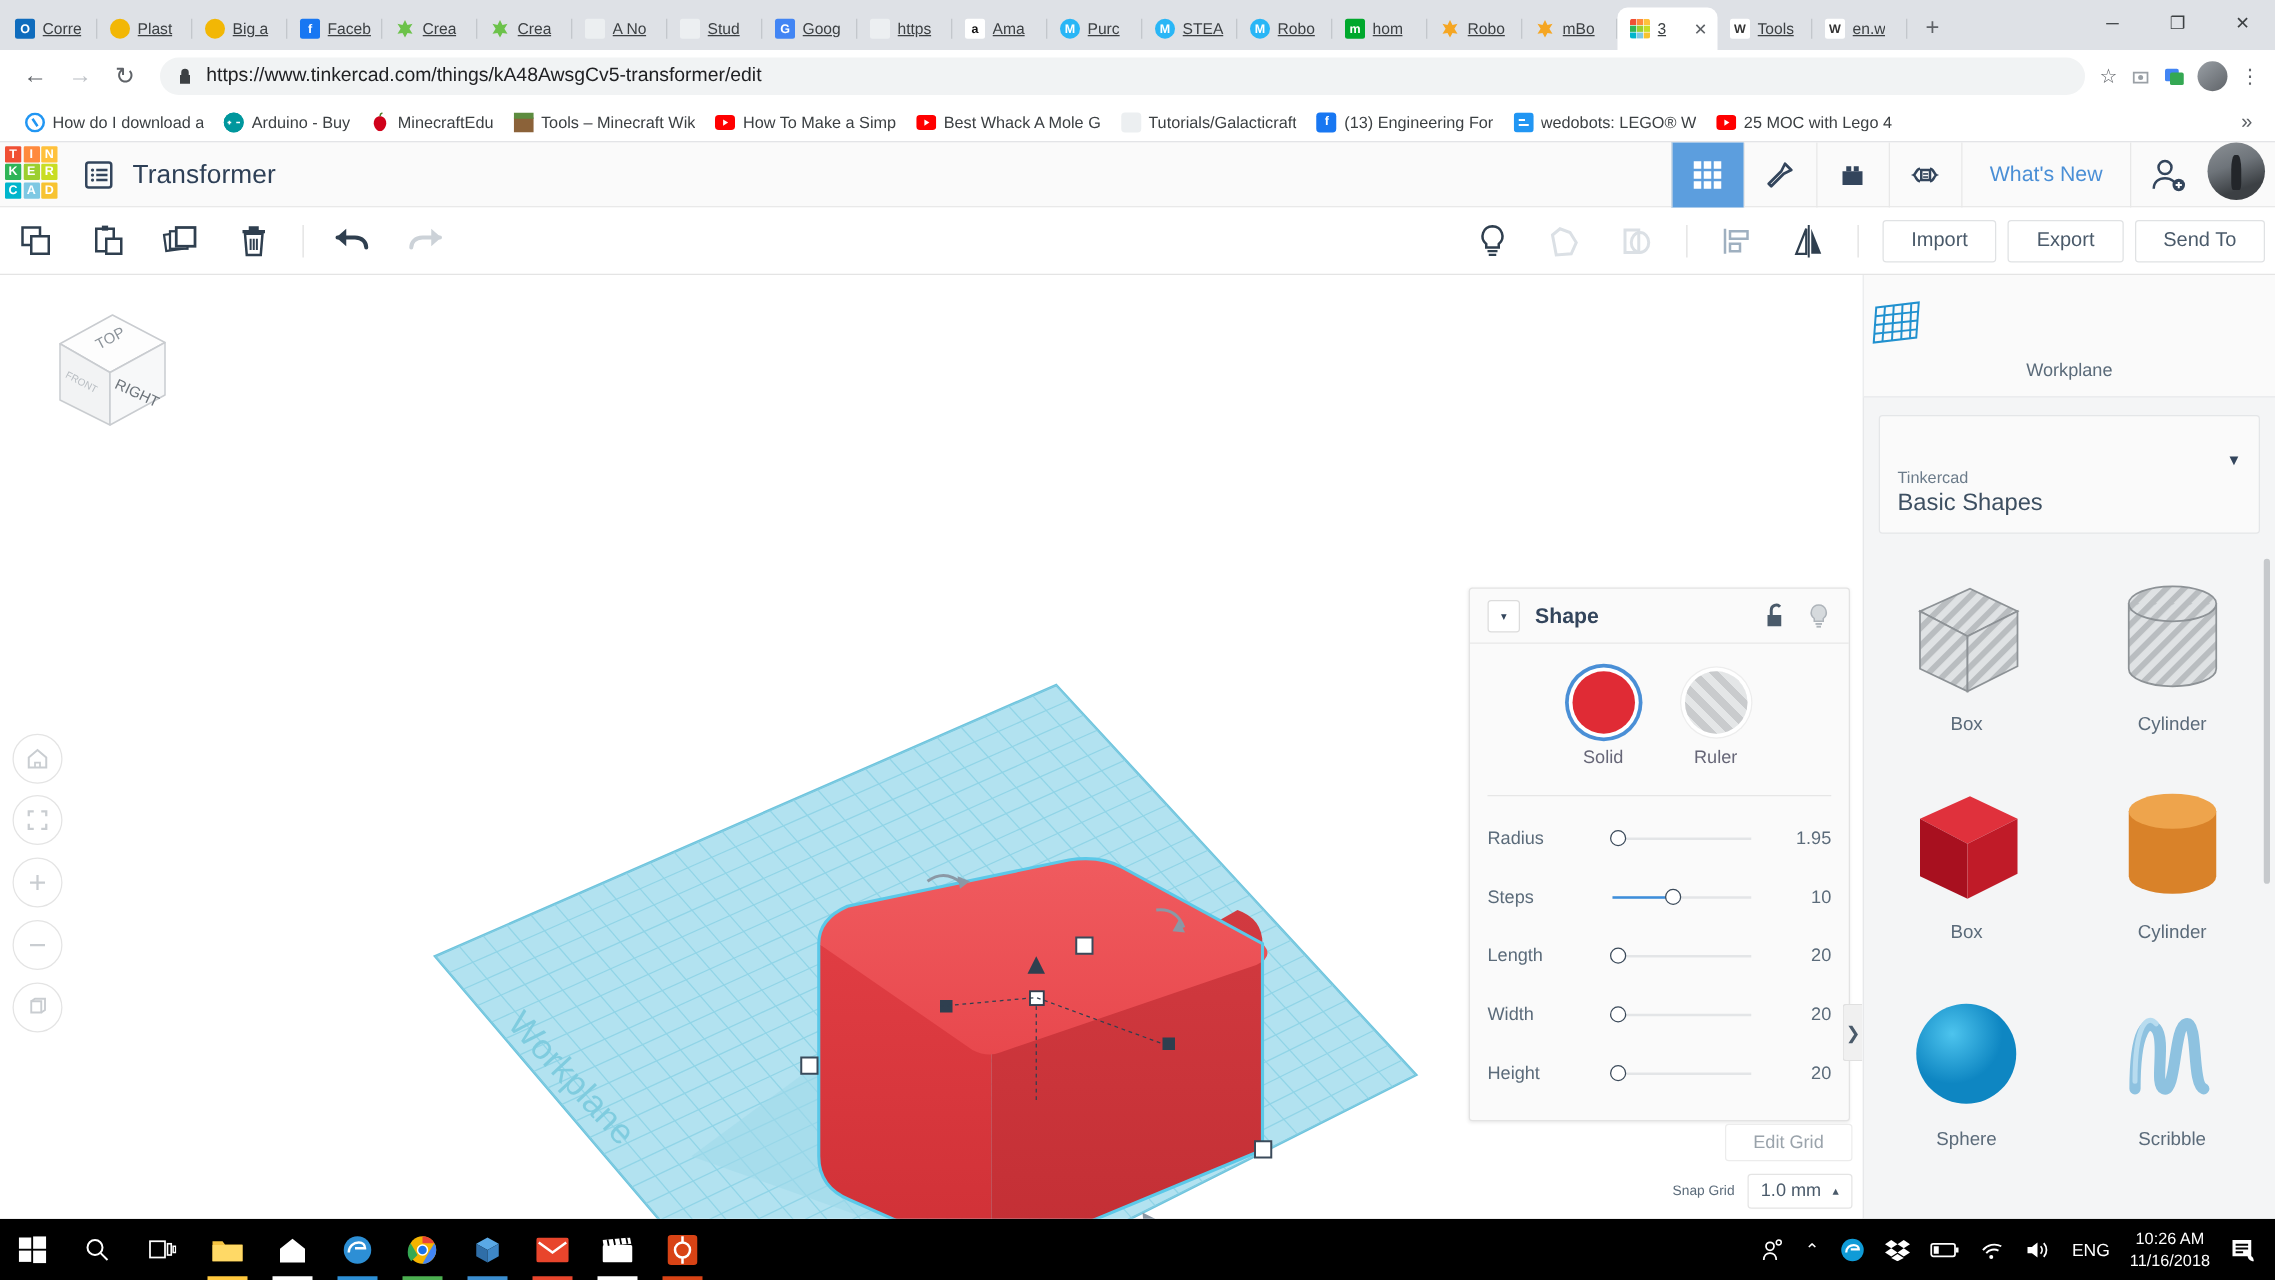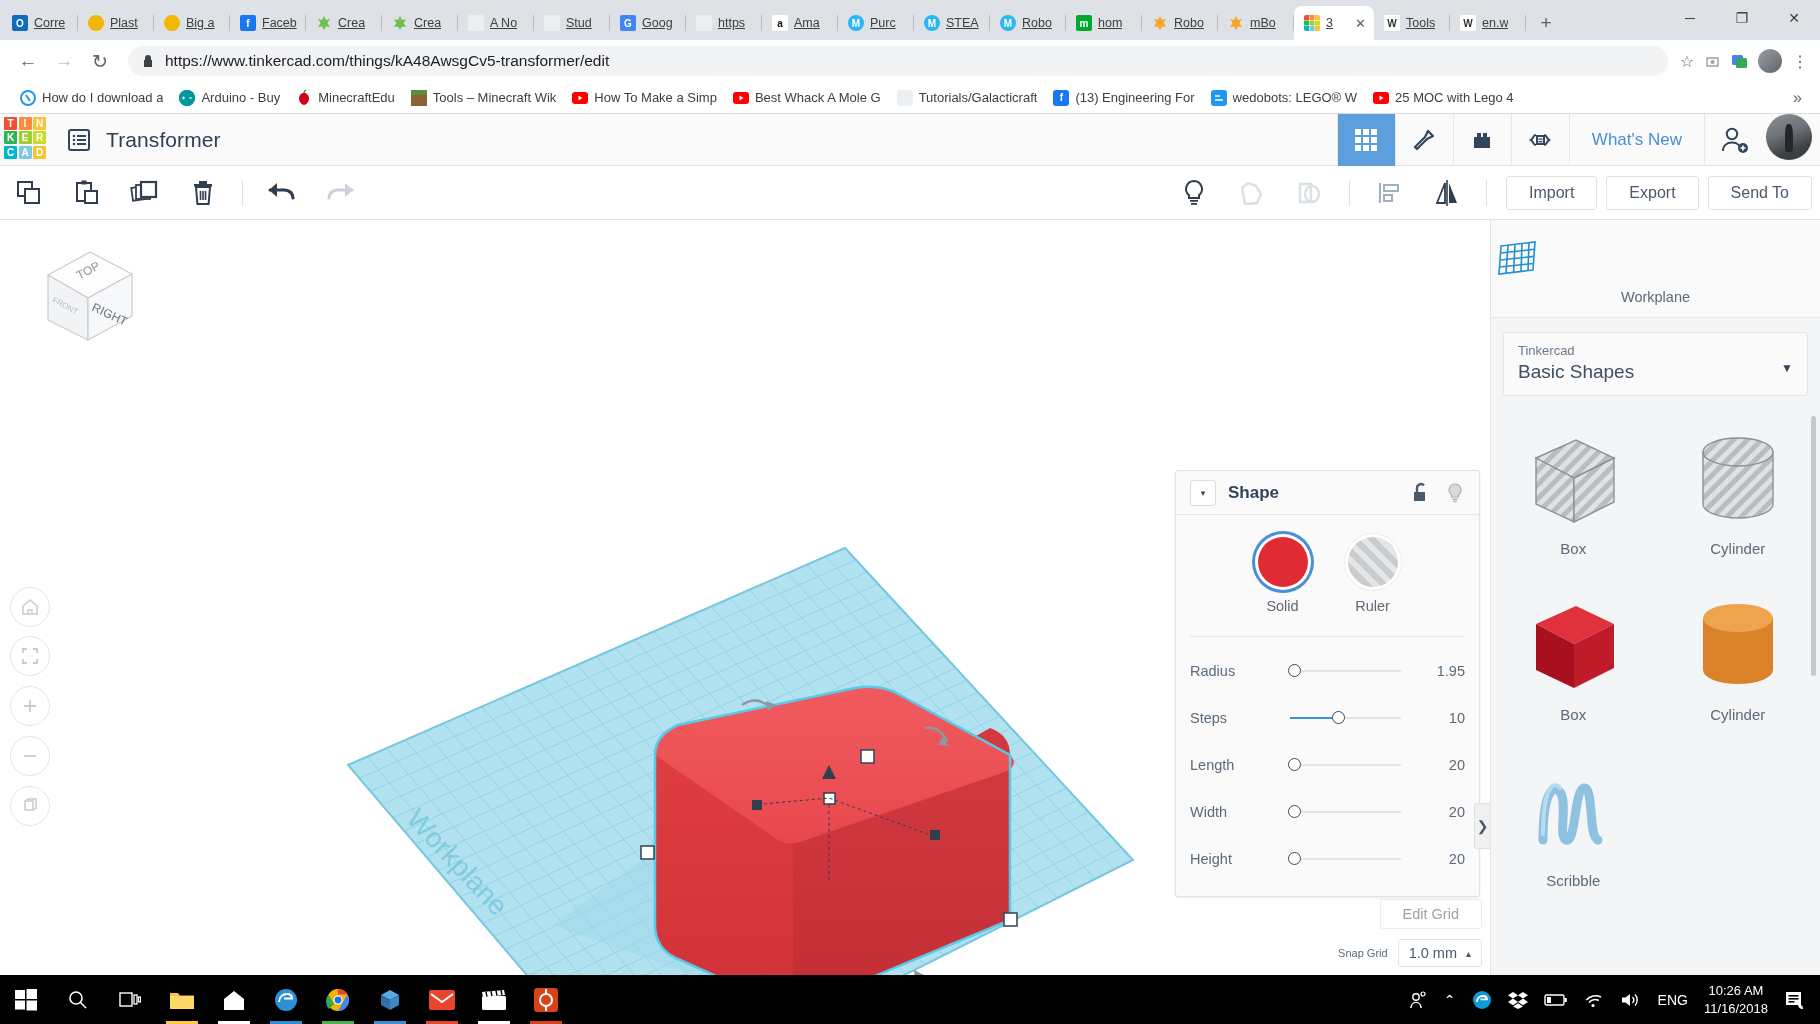--- a/index.html
+++ b/index.html
@@ -147,21 +147,21 @@
     font-size:14px;color:#4a5a6a;}
 
   
   .rsidebar { width:330px; background:#f4f5f6; border-left:1px solid #e2e4e6;
     display:flex; flex-direction:column; }
   .rs-top { display:flex; background:#fafafa; border-bottom:1px solid #e6e8ea; }
   .rs-top .rt { flex:1; padding:16px 0 12px; text-align:center; }
   .rs-top .rt .cap { font-size:14.5px;color:#5b6b7a;margin-top:9px; }
   .rs-drop { margin:14px 12px; background:#fafafa; border:1px solid #e4e6e8;
     border-radius:3px; padding:10px 14px 12px; position:relative; }
-  .rs-drop .k { font-size:13px;color:#6b7b8a; }
+  .rs-drop .k { font-size:13px;color:#6b7b8a;margin-top:31px; }
   .rs-drop .v { font-size:19px;color:#3d4f61;margin-top:3px; }
   .rs-drop .ca { position:absolute;right:14px;top:28px;font-size:12px;color:#33455c;}
   .shapes { flex:1; overflow:hidden; position:relative; }
   .shape-grid { display:grid; grid-template-columns:1fr 1fr; }
   .shape-cell { height:166px; display:flex;flex-direction:column;align-items:center;
      justify-content:center; }
   .shape-cell .cap { font-size:15px;color:#5b6b7a;margin-top:8px; }
   .rs-scroll { position:absolute; right:4px; top:6px; width:5px; height:260px;
     background:#c6c9cc; border-radius:3px; }
 
@@ -909,20 +909,34 @@
               <svg width="110" height="102" viewBox="0 0 110 102">
                 <path d="M20,22 v52 a35,14 0 0070,0 v-52z" fill="#d98229"></path>
                 <ellipse cx="55" cy="22" rx="35" ry="14" fill="#edа04a" style="fill:#eea44c"></ellipse>
               </svg>
             </div>
             <div class="cap">Cylinder</div>
           </div>
           <div class="shape-cell">
             <div>
               <svg width="110" height="102" viewBox="0 0 110 102">
+                <defs>
+                  <radialGradient id="sg1" cx="36%" cy="30%">
+                    <stop offset="0" stop-color="#4dc4ee"></stop>
+                    <stop offset="1" stop-color="#0e86c2"></stop>
+                  </radialGradient>
+                </defs>
+                <circle cx="55" cy="50" r="40" fill="url(#sg1)"></circle>
+              </svg>
+            </div>
+            <div class="cap">Sphere</div>
+          </div>
+          <div class="shape-cell">
+            <div>
+              <svg width="110" height="102" viewBox="0 0 110 102">
                 <g fill="none" stroke="#8ec2e0" stroke-width="9" stroke-linecap="round">
                   <path d="M25,78 C25,30 35,22 42,30 C50,40 40,75 48,78 C58,82 56,28 66,26 C76,24 70,74 80,78"></path>
                 </g>
                 <g fill="none" stroke="#b8dcef" stroke-width="4" stroke-linecap="round">
                   <path d="M25,72 C25,26 35,18 42,26"></path>
                 </g>
               </svg>
             </div>
             <div class="cap">Scribble</div>
           </div>

